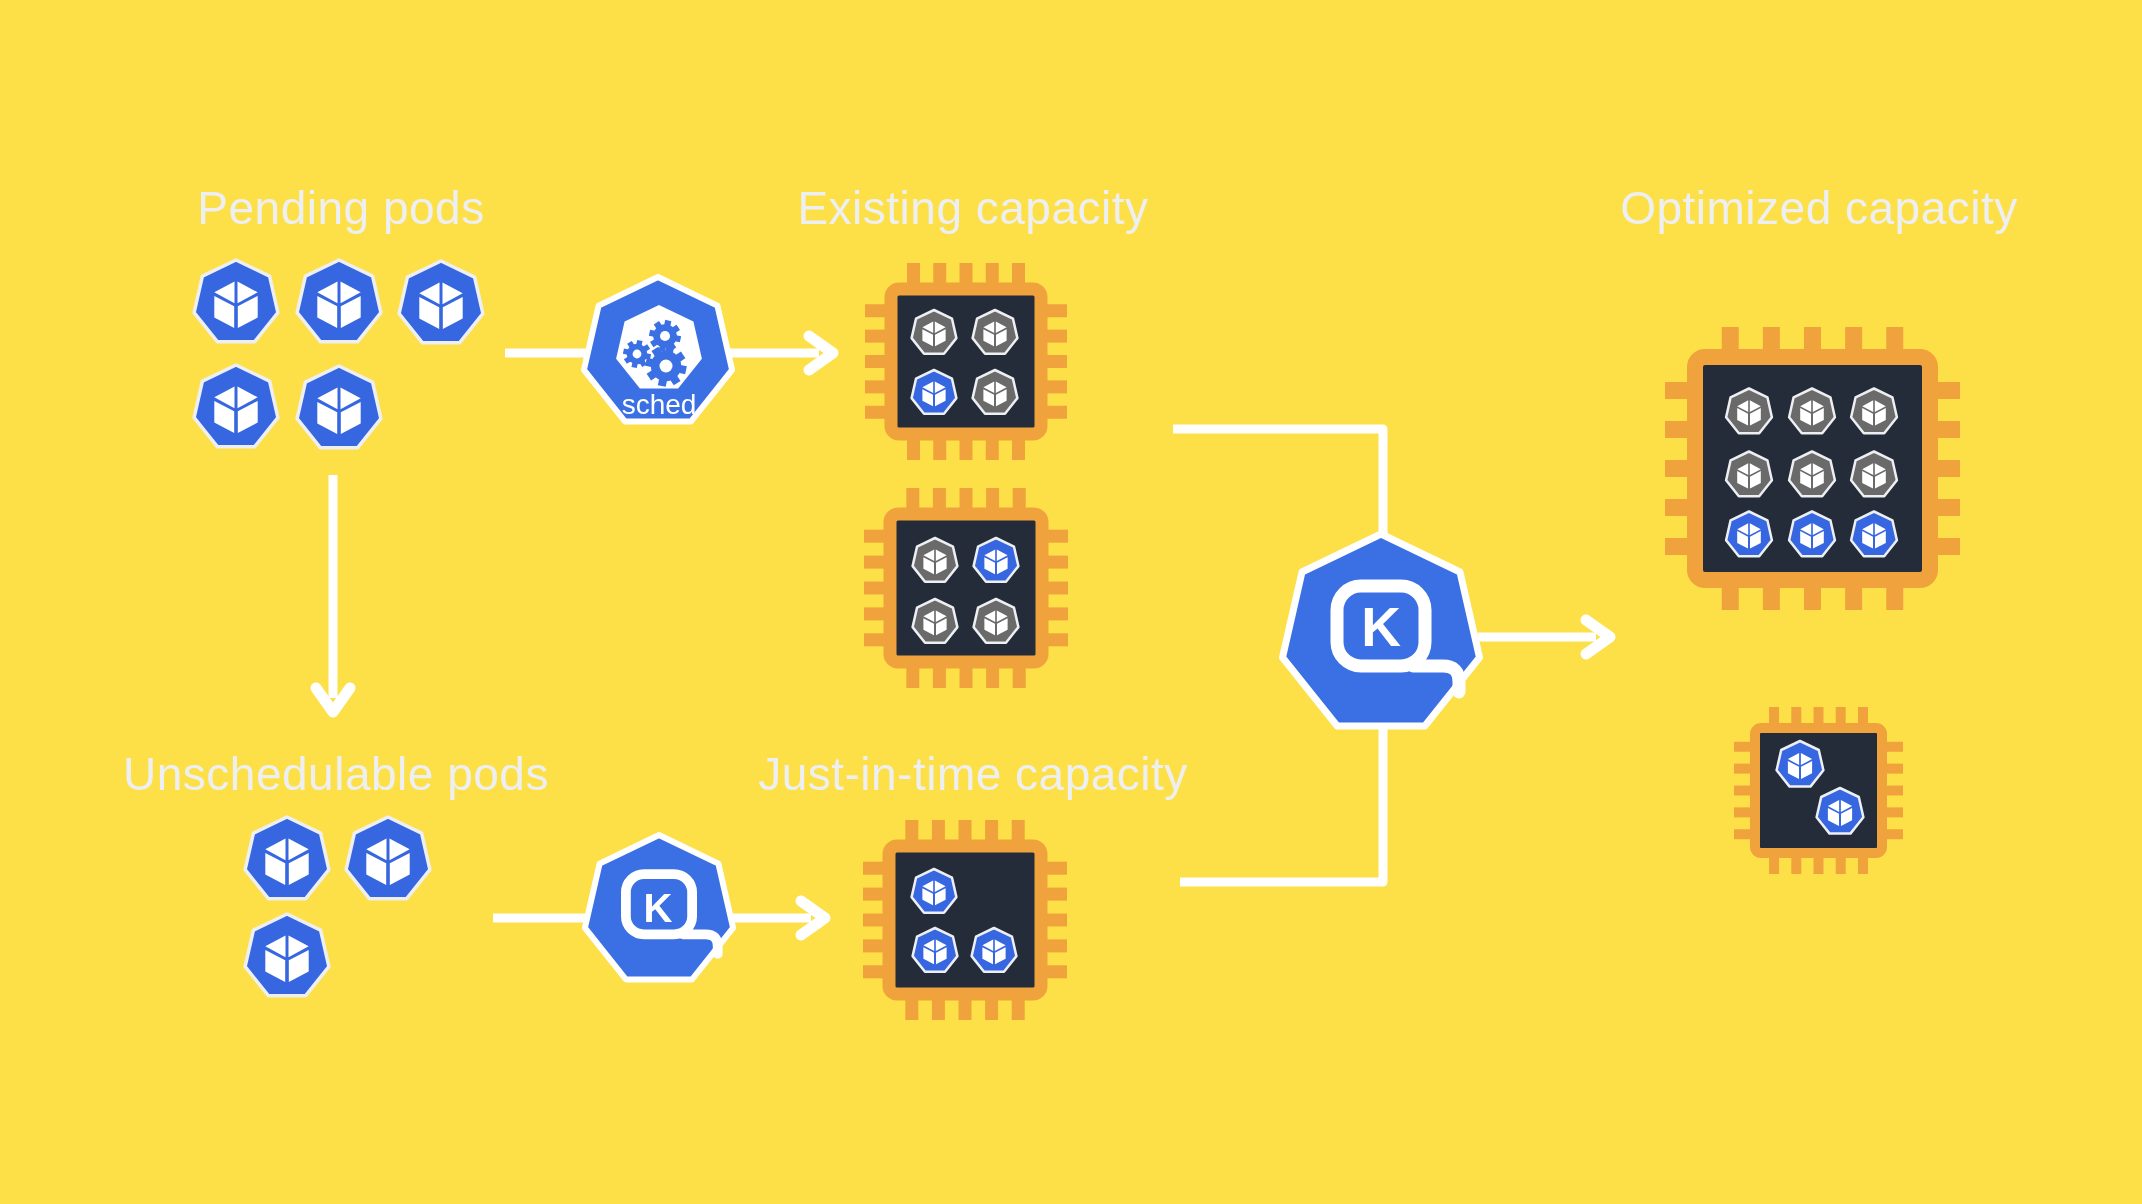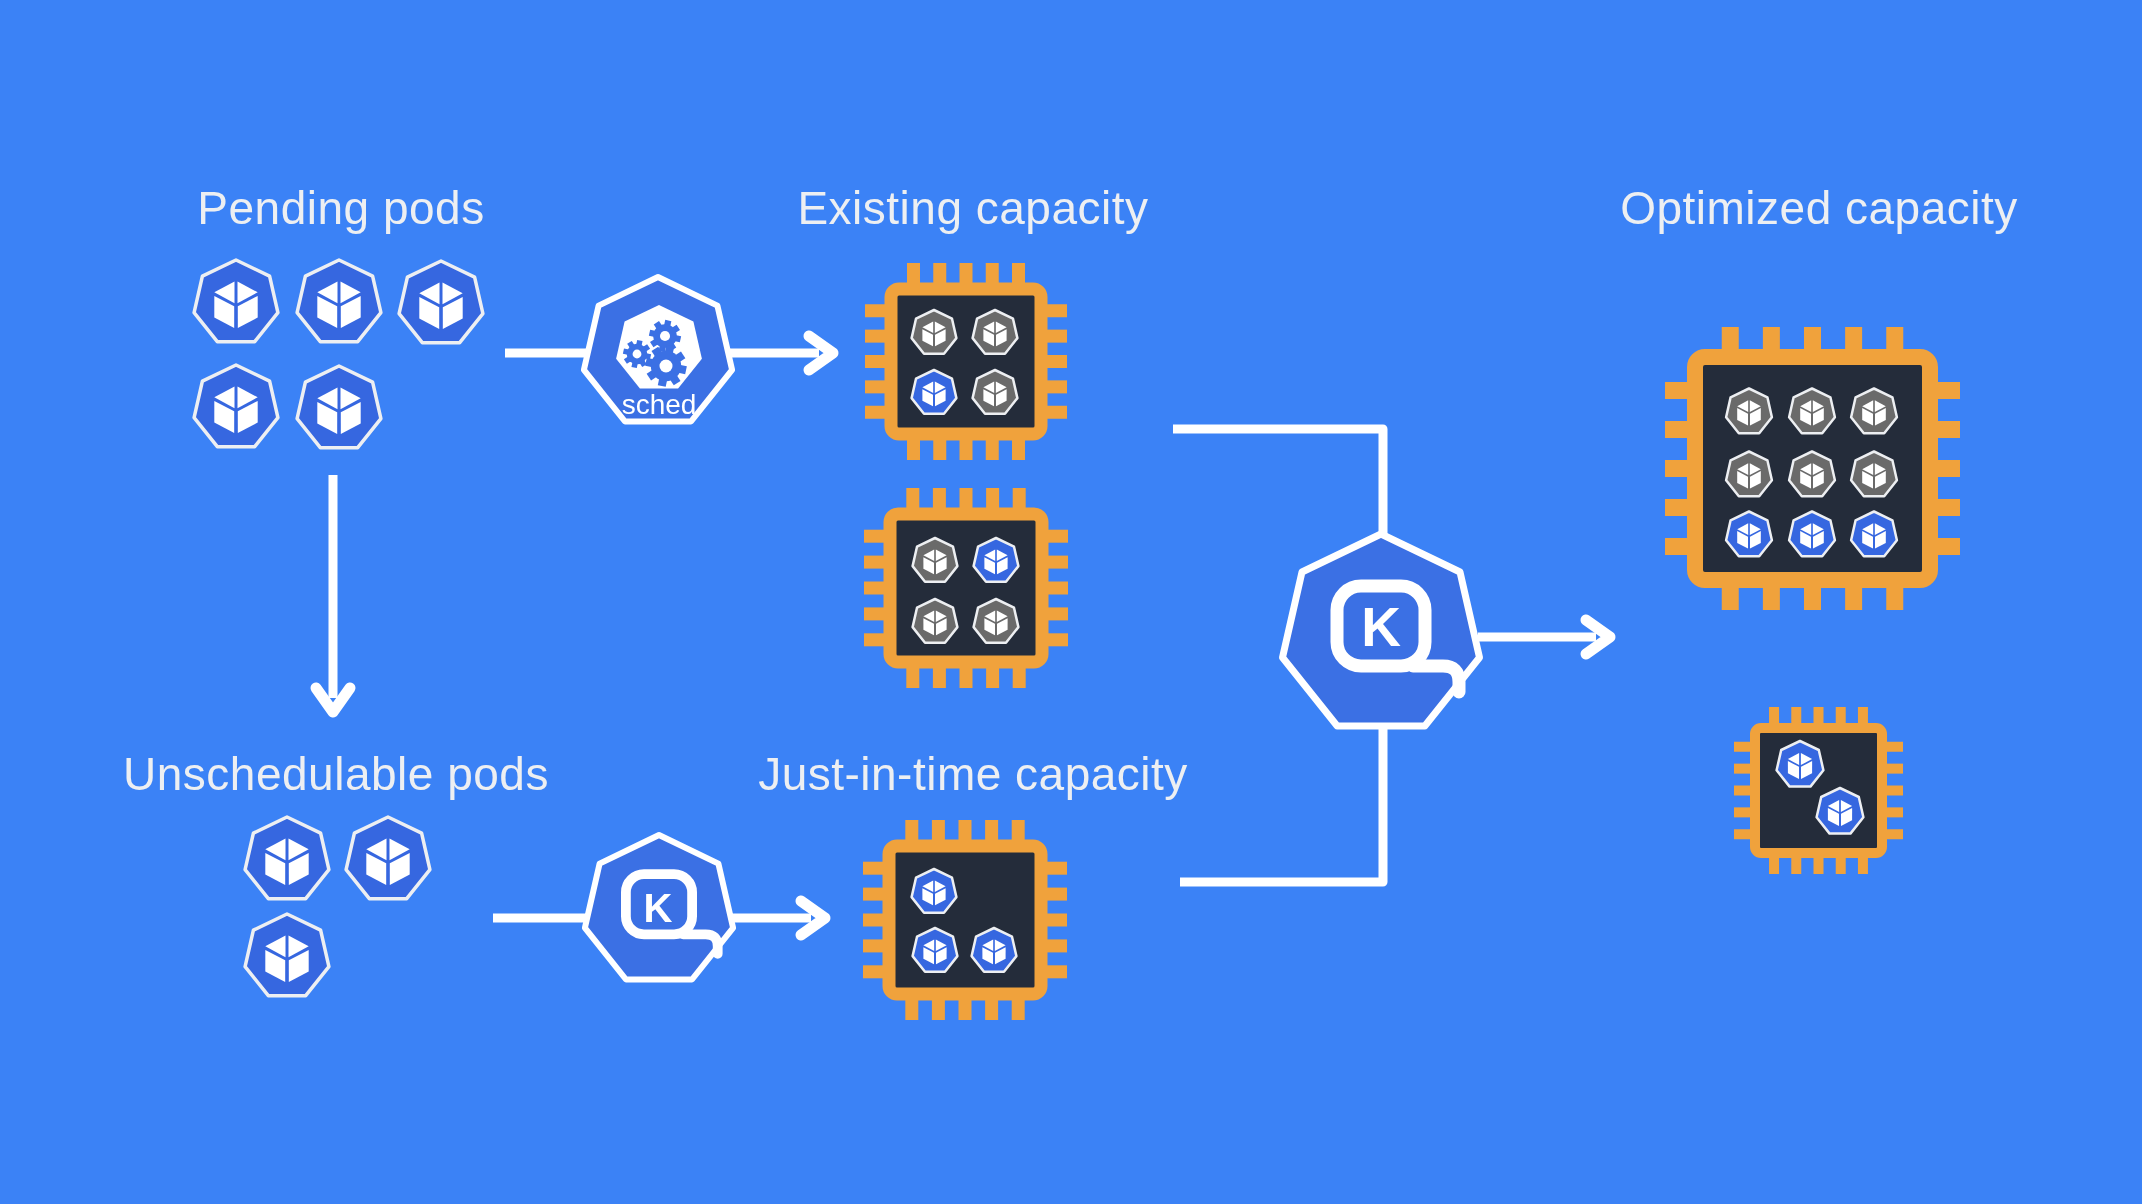--- a/index.html
+++ b/index.html
@@ -8,21 +8,21 @@
   text{font-family:"Liberation Sans", sans-serif;}
   .title{font-size:46px;fill:#EDEFF2;font-weight:400;text-anchor:middle;letter-spacing:0.5px;}
   .sched-label{font-size:28px;fill:#FFFFFF;text-anchor:middle;}
   .k-letter{fill:#FFFFFF;font-weight:bold;text-anchor:middle;}
   .k-large{font-size:55px;}
   .k-small{font-size:40px;}
 </style>
 </head>
 <body>
 
-<div class="stage" id="stage" style="background: #3b82f6;">
+<div class="stage" id="stage" style="background: #fde047;">
   <svg id="diagram" width="2142" height="1204" viewBox="0 0 2142 1204">
     <g id="layer-connectors">
         <g>
           <polyline points="505,353 819,353" fill="none" stroke="#FFFFFF" stroke-width="9"></polyline>
           <polyline points="809.0,370.0 833.0,353.0 809.0,336.0" fill="none" stroke="#FFFFFF" stroke-width="11" stroke-linecap="round" stroke-linejoin="round"></polyline>
         </g>
         <g>
           <polyline points="333,475 333,698" fill="none" stroke="#FFFFFF" stroke-width="9"></polyline>
           <polyline points="316.0,688.0 333.0,712.0 350.0,688.0" fill="none" stroke="#FFFFFF" stroke-width="11" stroke-linecap="round" stroke-linejoin="round"></polyline>
         </g>

